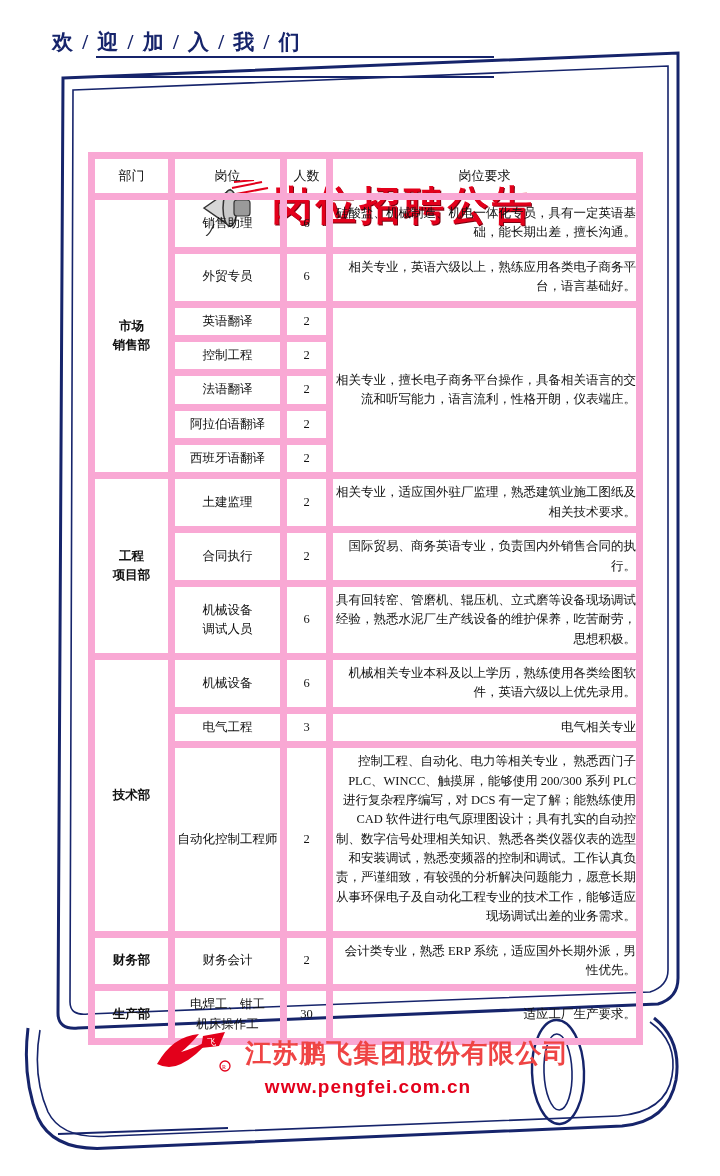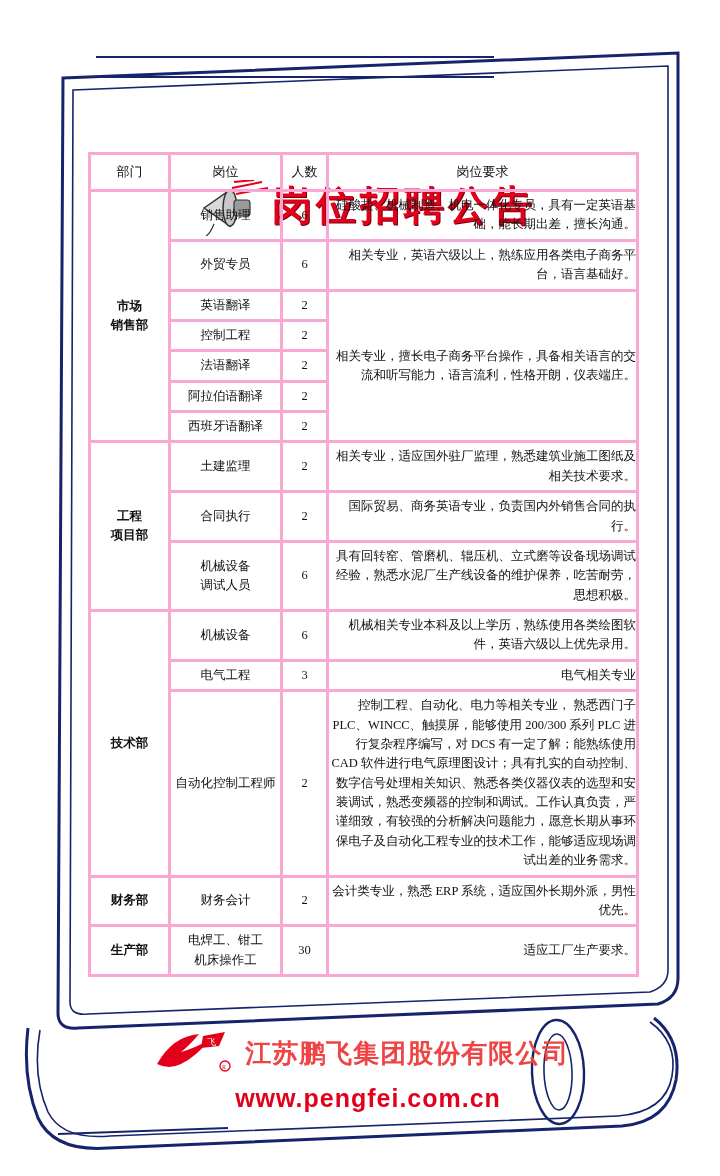--- a/index.html
+++ b/index.html
@@ -107,21 +107,21 @@
     width: 548px;
   }
   table.jobs {
     border-collapse: collapse;
     width: 548px;
     font-family: "Liberation Serif", serif;
     table-layout: fixed;
   }
   table.jobs th,
   table.jobs td {
-    border: 3px solid #f9a8d4;
+    border: 7px solid #f9a8d4;
     font-size: 12.5px;
     line-height: 1.55;
     padding: 4px 0;
     vertical-align: middle;
   }
   table.jobs th {
     text-align: center;
     font-weight: normal;
     height: 26px;
     font-size: 13px;
@@ -170,22 +170,21 @@
   .company-name {
     display: inline-block;
     vertical-align: middle;
     font-size: 26px;
     font-weight: bold;
     color: #ef4444;
     font-family: "Liberation Serif", serif;
     letter-spacing: 1px;
   }
   .website {
-    margin-top: 8px;
-    font-size: 25px;
+    font-size: 19px;
     font-weight: bold;
     color: #e3001b;
     letter-spacing: 1px;
     padding-left: 16px;
   }
 </style>
 </head>
 <body>
 
 <svg class="scroll-outline" viewBox="0 0 684 1140">
@@ -198,20 +197,21 @@
   <path d="M22 1012 Q14 1058 30 1094 Q44 1122 92 1118 L600 1098" fill="none" stroke="#16246b" stroke-width="1.6"></path>
   <path d="M600 1098 Q648 1094 654 1058 Q660 1024 632 1004" fill="none" stroke="#16246b" stroke-width="1.6"></path>
   <ellipse cx="540" cy="1054" rx="26" ry="52" fill="none" stroke="#16246b" stroke-width="2.4" transform="rotate(-2 540 1054)"></ellipse>
   <ellipse cx="540" cy="1054" rx="14" ry="38" fill="none" stroke="#16246b" stroke-width="1.6" transform="rotate(-2 540 1054)"></ellipse>
   <path d="M40 1116 L210 1110" fill="none" stroke="#16246b" stroke-width="2.2"></path>
 </svg>
 
 <div class="top-ribbon">
   <div class="ribbon-rule-top"></div>
   <div class="ribbon-rule-bottom"></div>
+  <div class="ribbon-cn">欢 / 迎 / 加 / 入 / 我 / 们</div>
 </div>
 
 <div class="title-area">
   <svg class="megaphone" viewBox="0 0 84 56">
     <path d="M8 28 L34 10 L34 46 Z" fill="#d8d8d8" stroke="#333" stroke-width="1.5"></path>
     <ellipse cx="34" cy="28" rx="7" ry="18" fill="#c9c9c9" stroke="#333" stroke-width="1.5"></ellipse>
     <rect x="38" y="20" width="16" height="16" rx="3" fill="#9a9a9a" stroke="#333" stroke-width="1.2"></rect>
     <path d="M18 44 Q14 54 10 56" fill="none" stroke="#333" stroke-width="1.2"></path>
     <path d="M36 8 L66 2" stroke="#e3001b" stroke-width="2"></path>
     <path d="M38 2 L58 0" stroke="#e3001b" stroke-width="2"></path>

